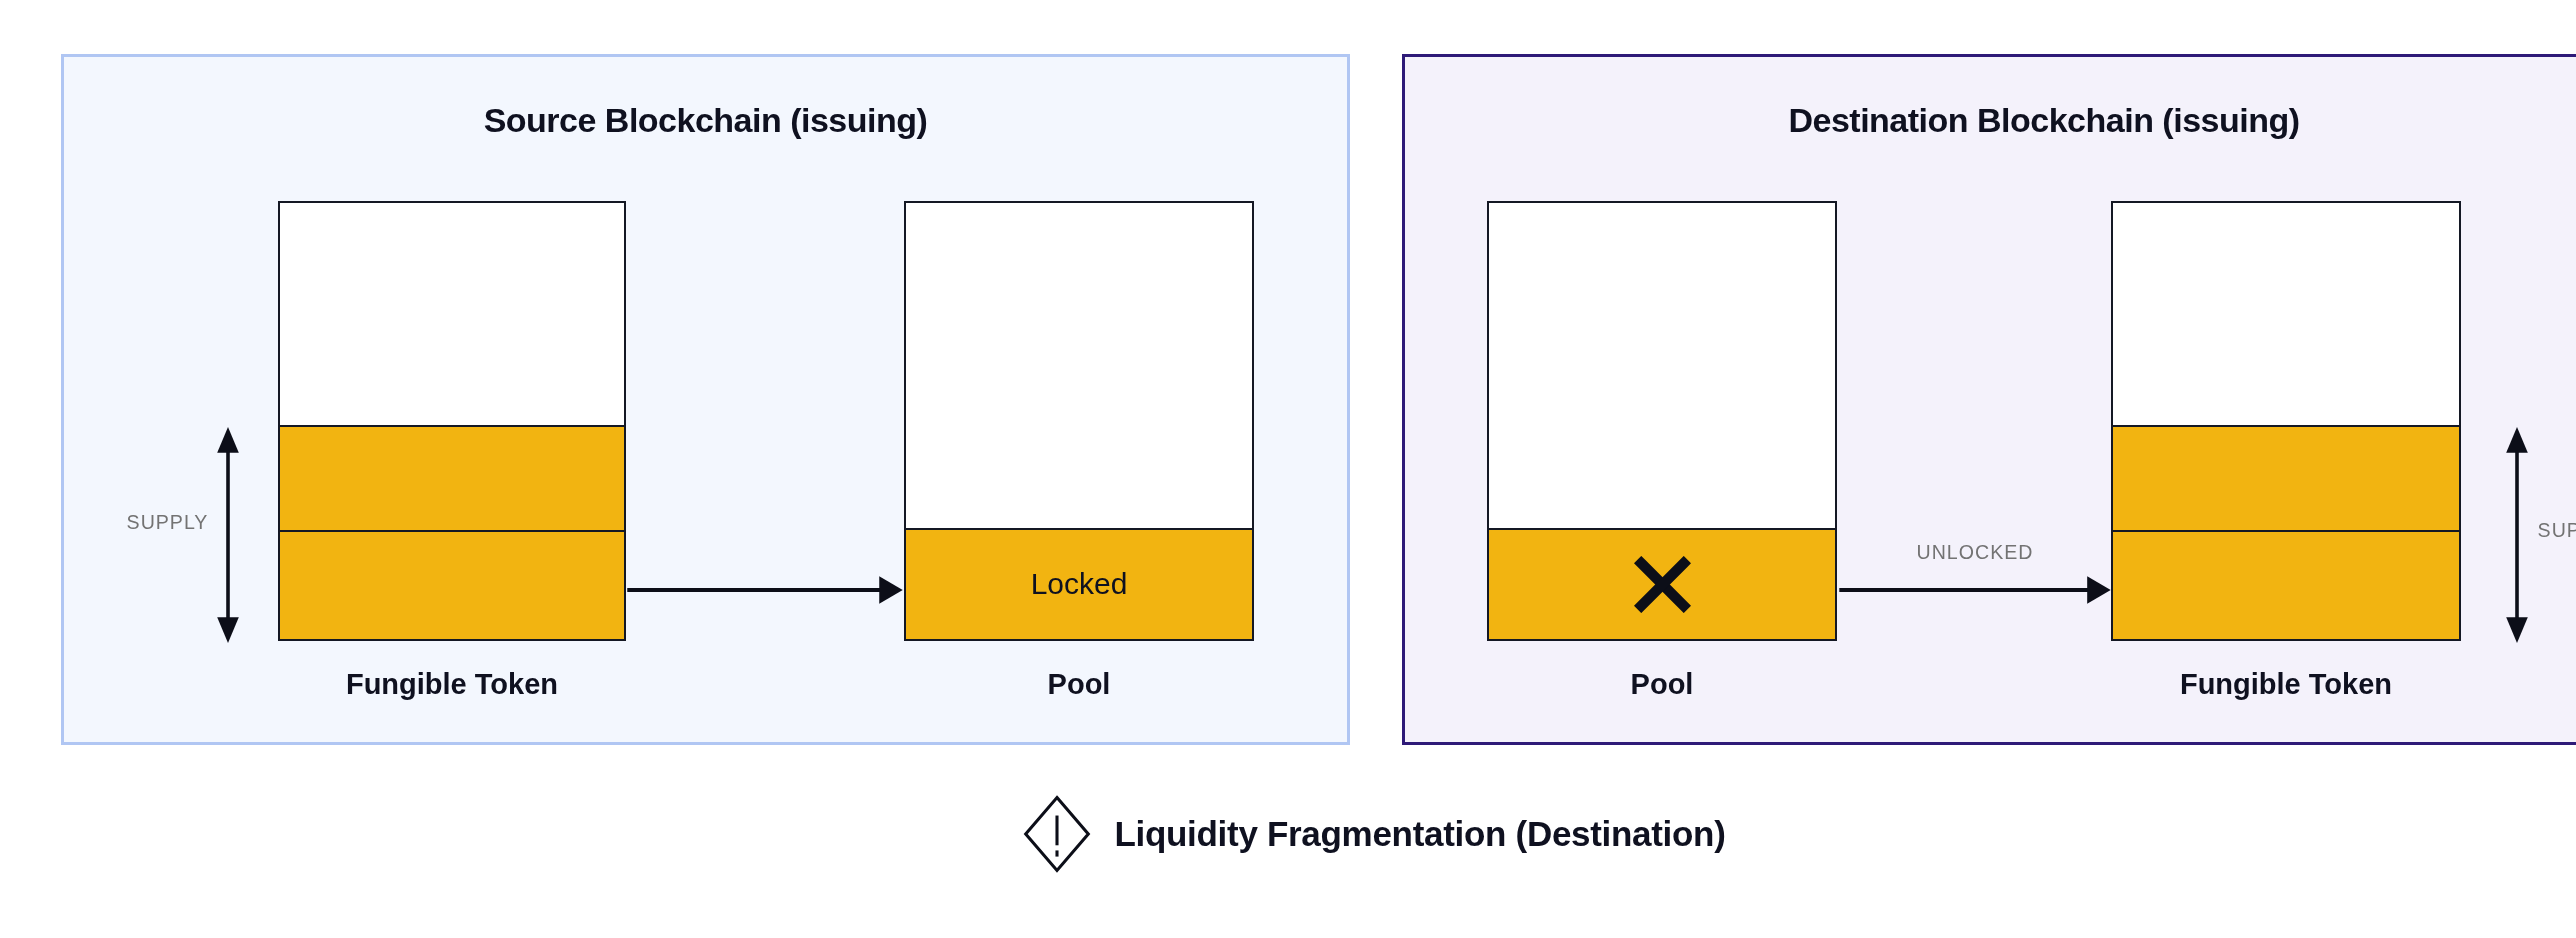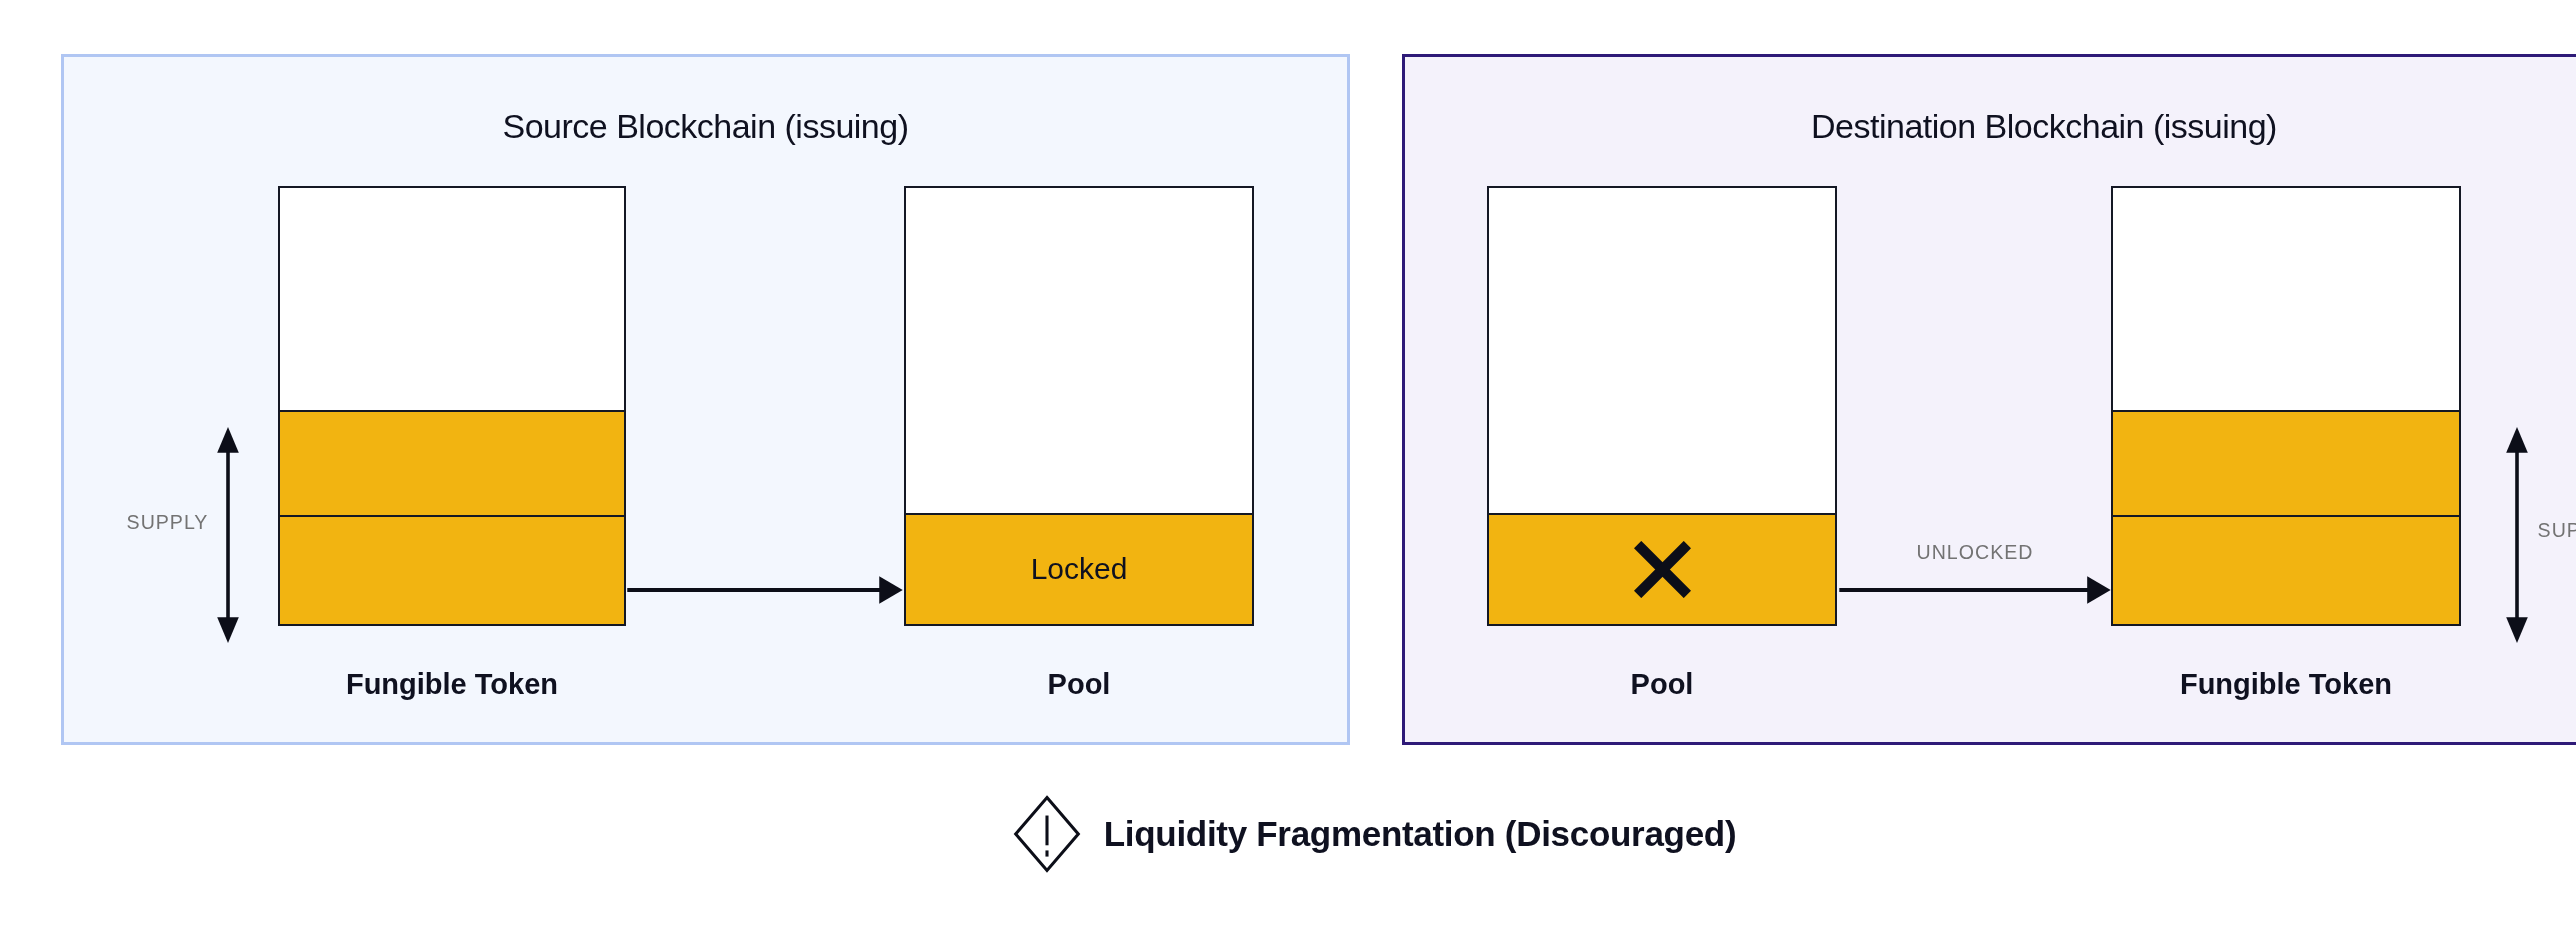--- a/index.html
+++ b/index.html
@@ -31,34 +31,34 @@
     border: 3.6px solid #b0c6f3;
   }
   .panel.destination {
     left: 1402px;
     width: 1284px;
     background: #f4f2fb;
     border: 3.6px solid #2e1a78;
   }
   .panel-title {
     position: absolute;
-    top: 50px;
+    top: 44px;
     left: 0;
     right: 0;
     text-align: center;
     font-size: 34px;
-    font-weight: 400;
+    font-weight: 700;
     letter-spacing: -0.5px;
     color: #0f1120;
   }
 
   
   .bar {
     position: absolute;
-    top: 186px;
+    top: 201px;
     height: 440px;
     box-sizing: border-box;
     background: #84cc16;
     border: 2.6px solid #141824;
     display: flex;
     flex-direction: column;
   }
   .seg { box-sizing: border-box; }
   .seg.empty { background: #ffffff; }
   .seg.amber {
@@ -227,17 +227,17 @@
   <div class="small-caps unlocked-label">UNLOCKED</div>
 
   <div class="caption-row">
     <span style="display:inline-flex;">
       <svg width="68" height="78" viewBox="0 0 132 152">
         <polygon points="66,5 127,76 66,147 5,76" fill="none" stroke="#0c0e18" stroke-width="6"></polygon>
         <line x1="66" y1="40" x2="66" y2="98" stroke="#0c0e18" stroke-width="6"></line>
         <line x1="66" y1="108" x2="66" y2="120" stroke="#0c0e18" stroke-width="6"></line>
       </svg>
     </span>
-    <span class="caption-text">Liquidity Fragmentation (Discouraged)</span>
+    <span class="caption-text">Liquidity Fragmentation (Destination)</span>
   </div>
 
 </div>
 
 
 </body></html>

